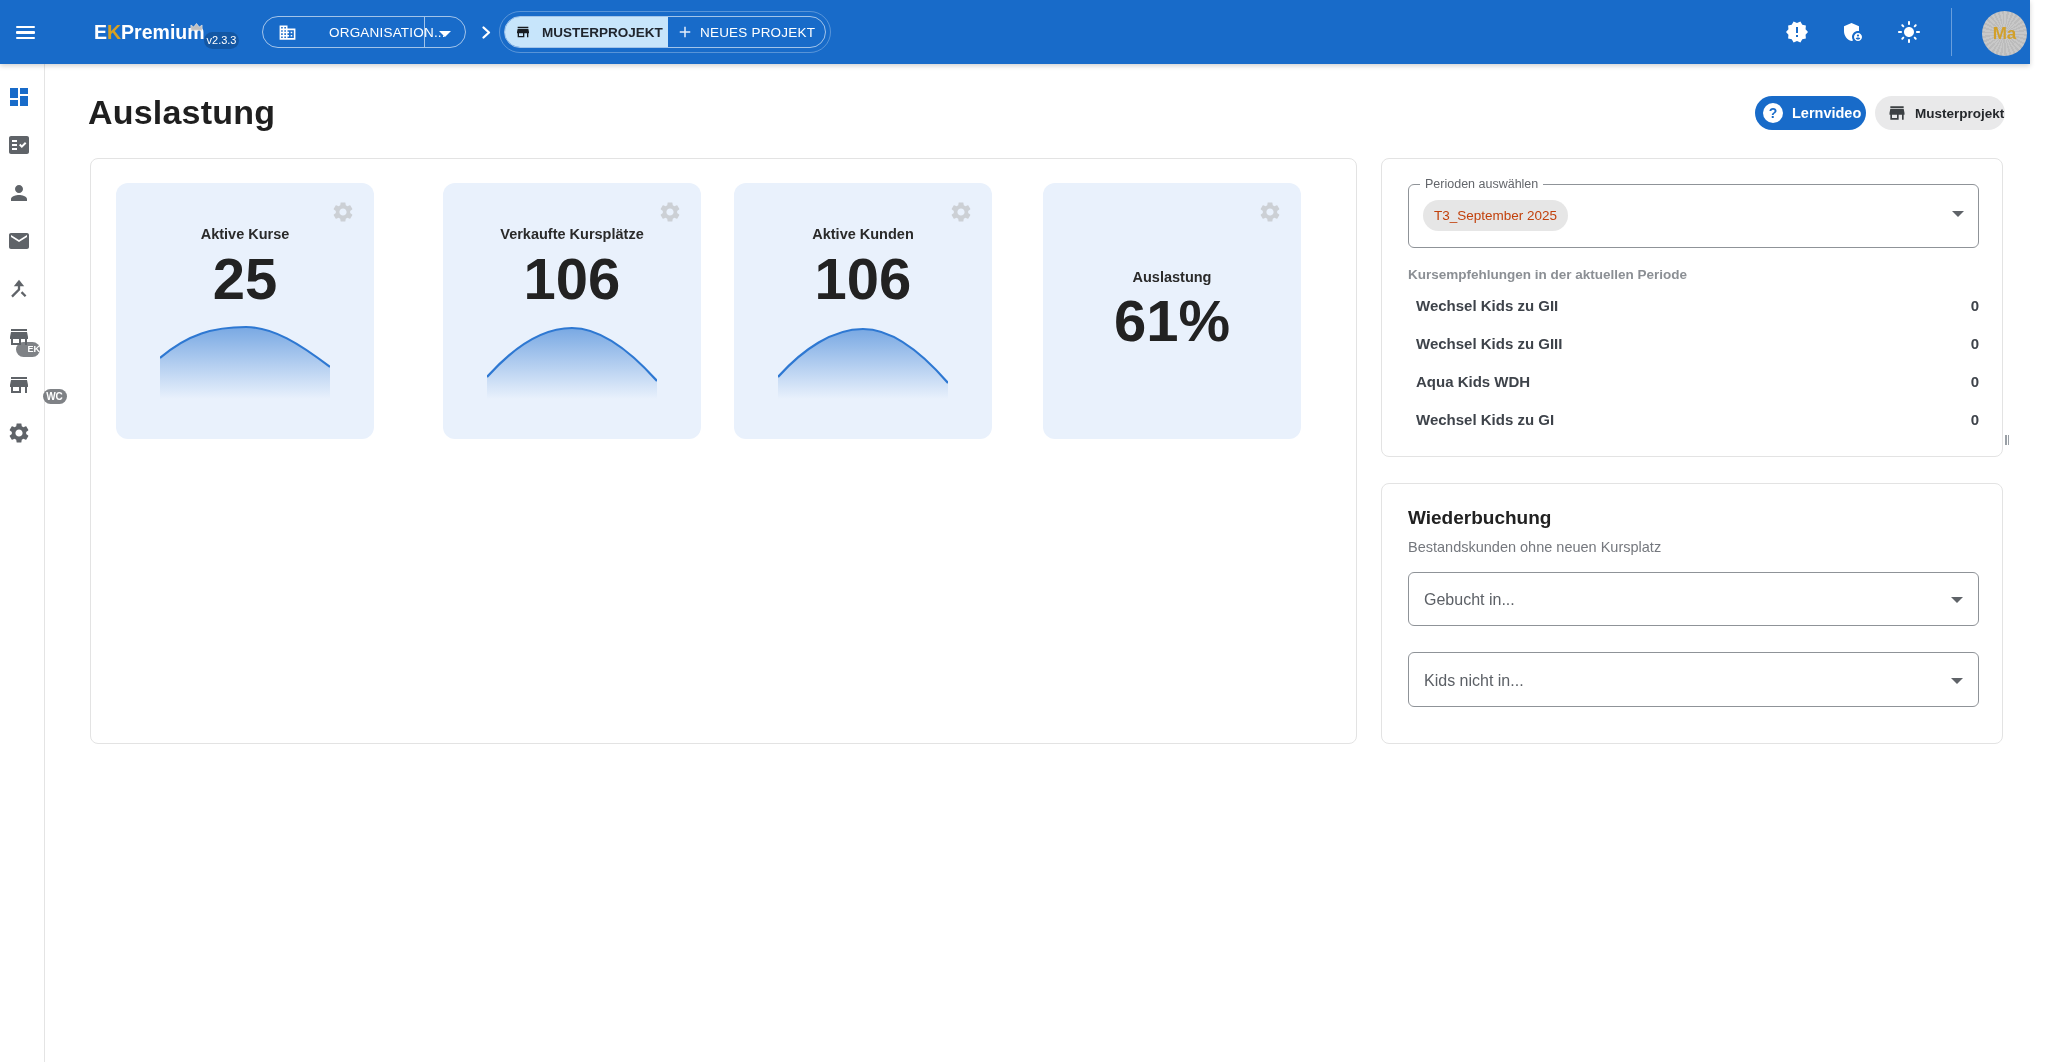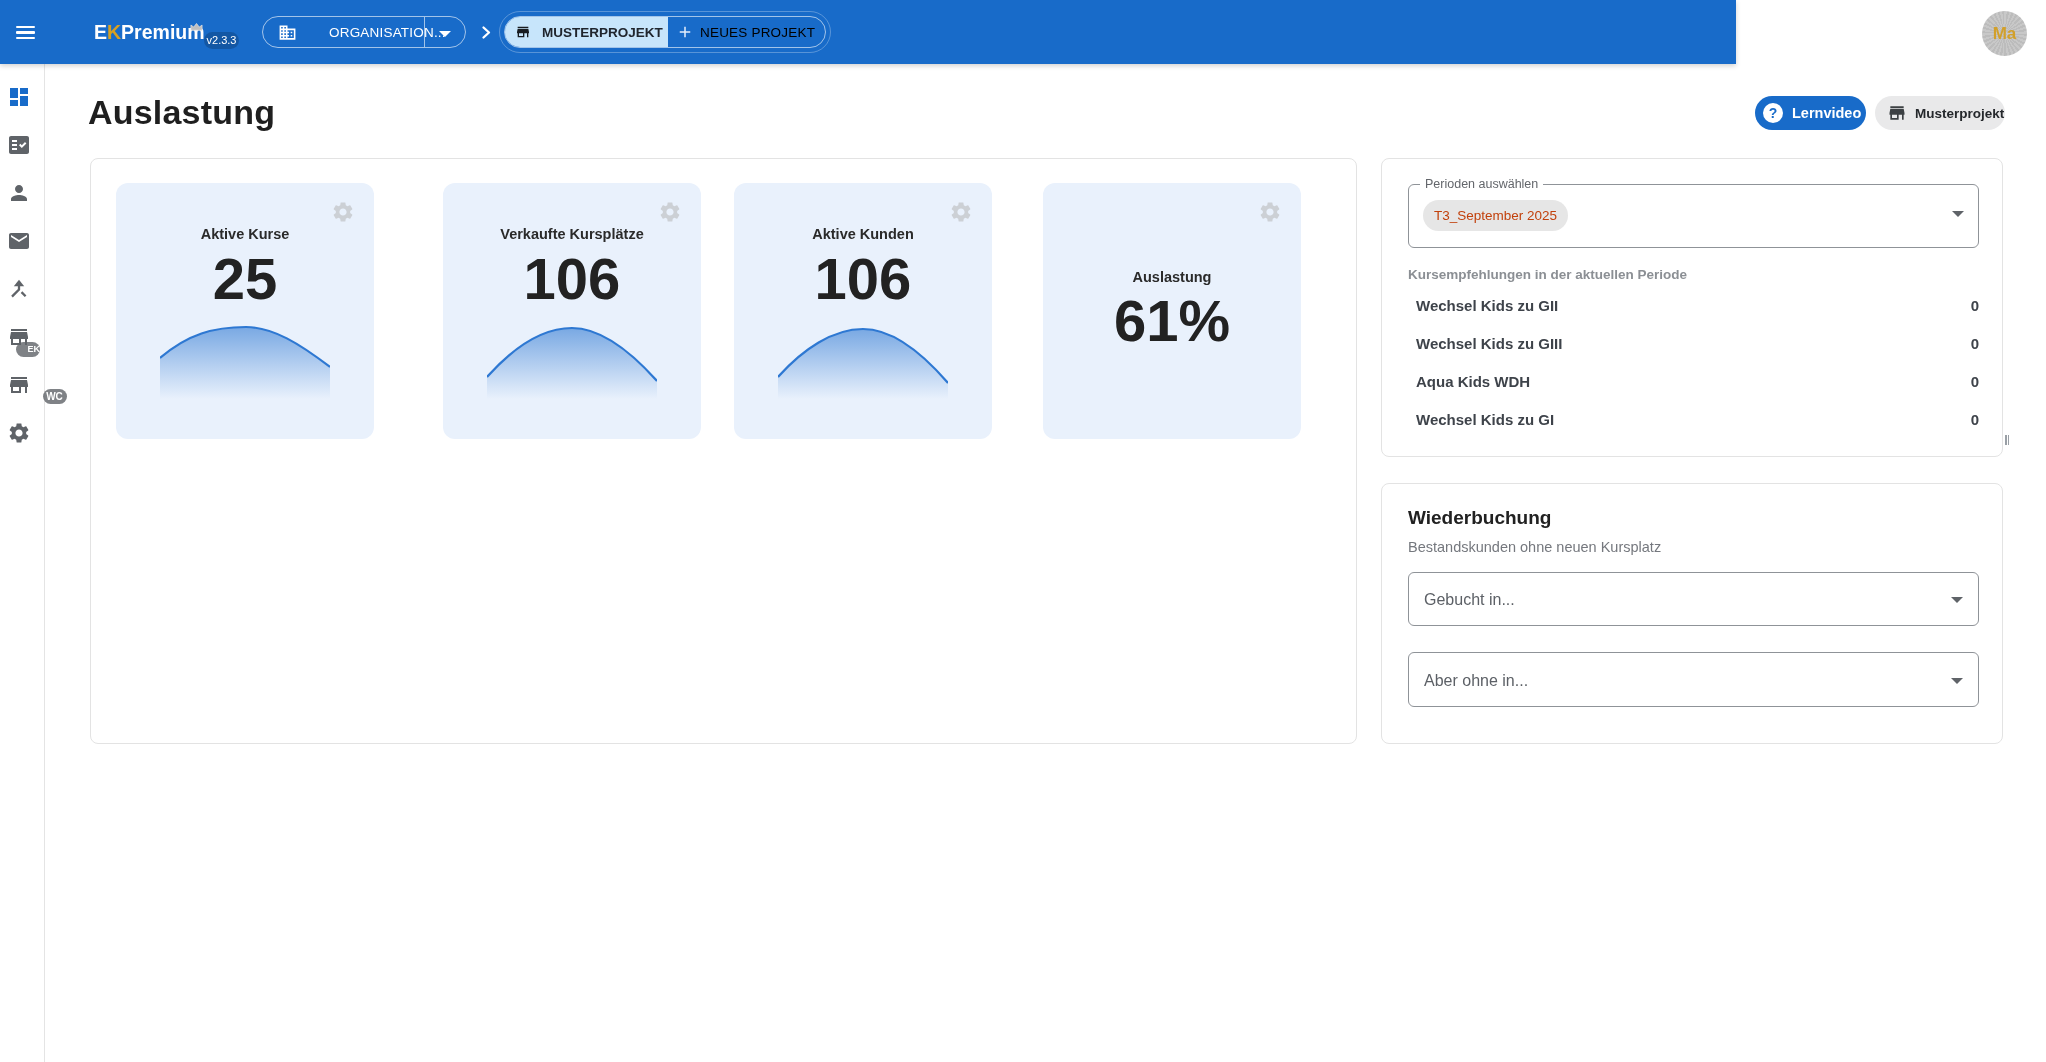--- a/index.html
+++ b/index.html
@@ -1,36 +1,36 @@
 <!DOCTYPE html>
 <html><head>
 <meta charset="utf-8">
 <style>
 * { margin:0; padding:0; box-sizing:border-box; }
 html,body { width:2046px; height:1062px; background:#fff; font-family:"Liberation Sans", sans-serif; overflow:hidden; }
 .abs { position:absolute; }
 
 
-#topbar { position:absolute; left:0; top:0; width:1736px; height:64px; background:#186bc9; box-shadow:0 2px 5px rgba(0,0,0,0.18); z-index:10; }
+#topbar { position:absolute; left:0; top:0; width:2030px; height:64px; background:#186bc9; box-shadow:0 2px 5px rgba(0,0,0,0.18); z-index:10; }
 #burger { position:absolute; left:15.5px; top:25.5px; width:19px; height:14px; }
 #burger div { position:absolute; left:0; width:19px; height:2.5px; border-radius:1px; background:#fff; }
 #logo { position:absolute; left:94px; top:21px; font-size:19.5px; font-weight:bold; color:#fff; letter-spacing:0px; }
 #logo .gold { color:#d7a021; }
 #vbadge { position:absolute; left:204px; top:32px; width:35px; height:17px; background:rgba(0,0,0,0.18); border-radius:9px; color:#fff; font-size:11px; text-align:center; line-height:17px; }
 .crown { position:absolute; left:190px; top:23px; }
 
 .pill { position:absolute; top:16px; height:32px; border:1px solid rgba(255,255,255,0.6); border-radius:17px; display:flex; align-items:center; color:#fff;gap:24px; }
 #orgpill { left:262px; width:204px; }
 #orgpill .txt { font-size:13.5px; letter-spacing:0.2px; margin-left:8px; white-space:nowrap; }
 #orgpill .divider { position:absolute; right:40px; top:0; width:1px; height:30px; background:rgba(255,255,255,0.6); }
 #chev { position:absolute; left:478px; top:23px; }
 #projgroup { position:absolute; left:504px; top:16px; height:32px; border:1px solid rgba(255,255,255,0.6); border-radius:16px; display:flex; outline:1px solid rgba(255,255,255,0.28); outline-offset:4px; }
 #seg1 { width:163px; height:30px; background:#c7e5fb; border-radius:15px 0 0 15px; display:flex; align-items:center; color:#20262e; }
 #seg1 .txt { font-size:13.5px; font-weight:bold; letter-spacing:0px; margin-left:5px; white-space:nowrap; }
-#seg2 { width:157px; height:30px; display:flex; align-items:center; color:#000000; }
+#seg2 { width:157px; height:30px; display:flex; align-items:center; color:#ffffff; }
 #seg2 .txt { font-size:13.5px; letter-spacing:0.2px; margin-left:6px; white-space:nowrap; }
 .topico { position:absolute; top:20px; width:24px; height:24px; }
 #tdivider { position:absolute; left:1951px; top:8px; width:1px; height:48px; background:rgba(255,255,255,0.35); }
 #avatar { position:absolute; left:1982px; top:11px; width:45px; height:45px; border-radius:50%; background:#b9b9b9;
   background-image: repeating-conic-gradient(#c8c8c8 0deg 6deg, #bcbcbc 6deg 12deg);
   display:flex; align-items:center; justify-content:center; font-weight:bold; font-size:17px; color:#d2a02a; }
 
 
 #sidebar { position:absolute; left:0; top:64px; width:45px; height:998px; background:#fff; border-right:1px solid #e4e4e4; }
 .sico { position:absolute; left:7px; width:24px; height:24px; }
@@ -241,16 +241,16 @@
     <div style="left:0"></div>
     <div style="left:2.5px"></div>
   </div>
 
 <div class="rcard" id="rcard2">
   <div id="wb-title">Wiederbuchung</div>
   <div id="wb-sub">Bestandskunden ohne neuen Kursplatz</div>
   <div class="wbsel" id="wbsel1"><span class="ph">Gebucht in...</span>
     <div class="selarrow" style="right:15px; top:24px;"></div>
   </div>
-  <div class="wbsel" id="wbsel2"><span class="ph">Aber ohne in...</span>
+  <div class="wbsel" id="wbsel2"><span class="ph">Kids nicht in...</span>
     <div class="selarrow" style="right:15px; top:25px;"></div>
   </div>
 </div>
 
 </body></html>

